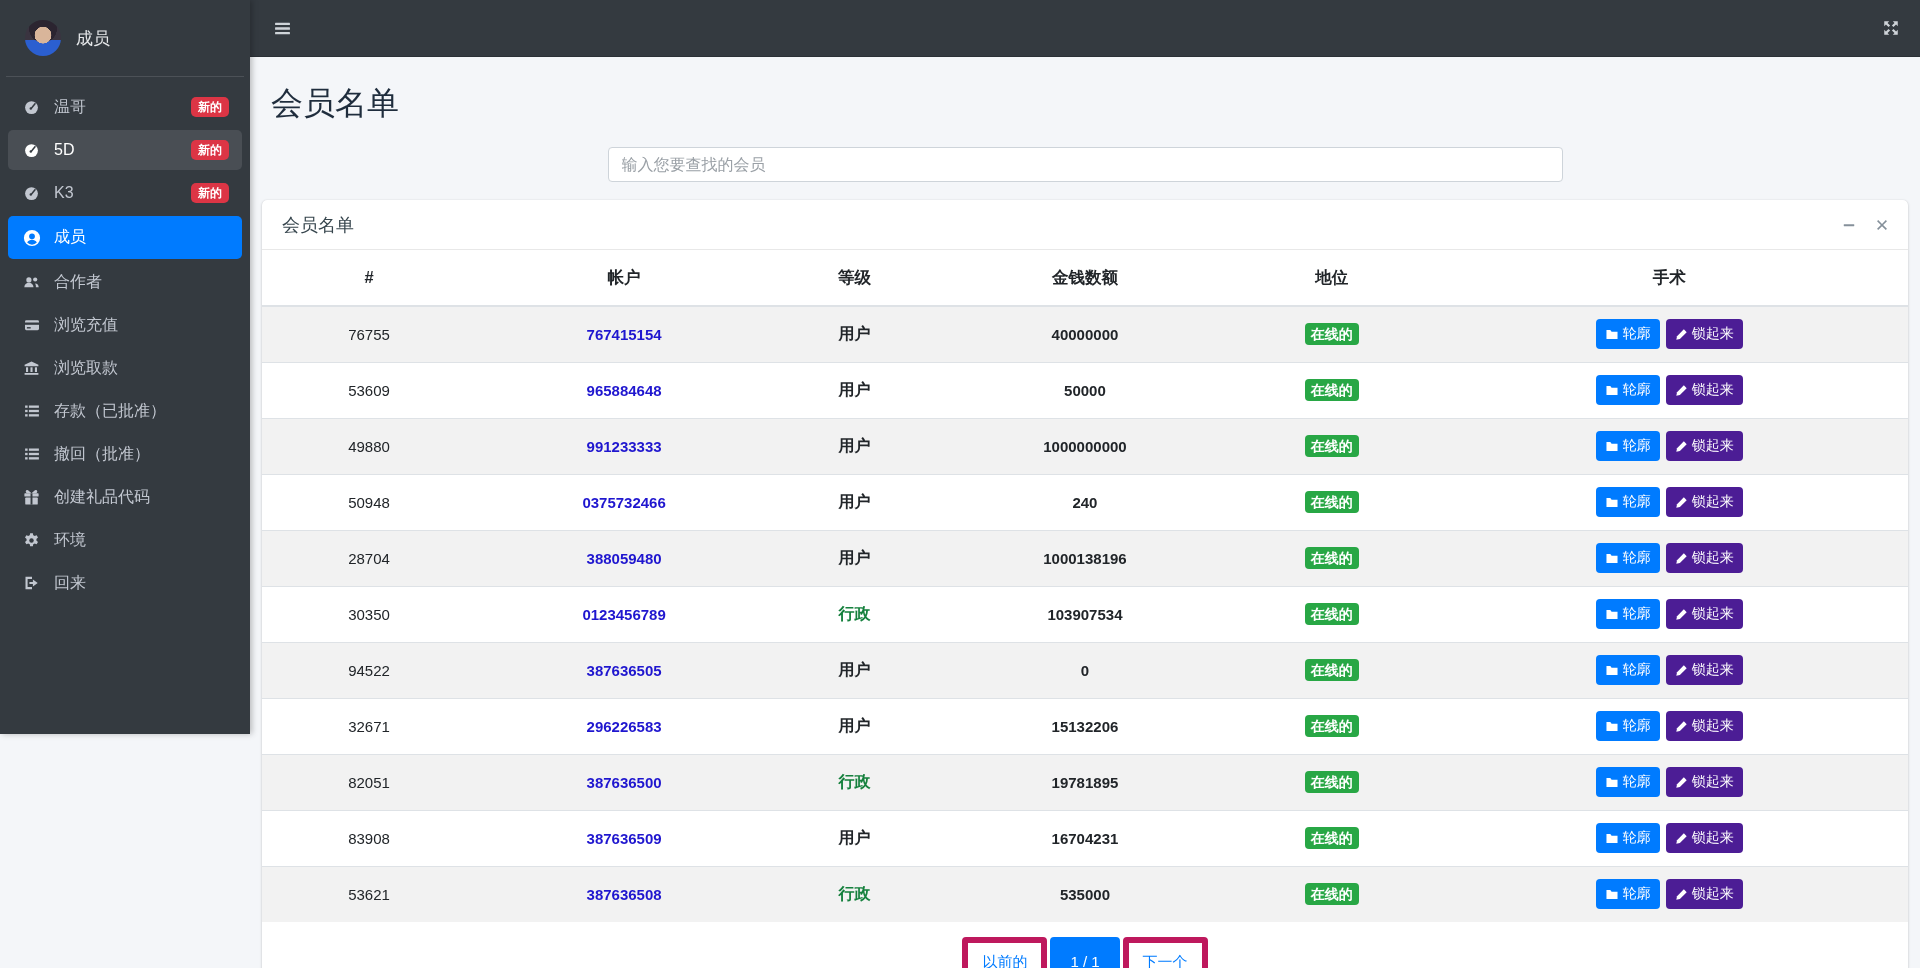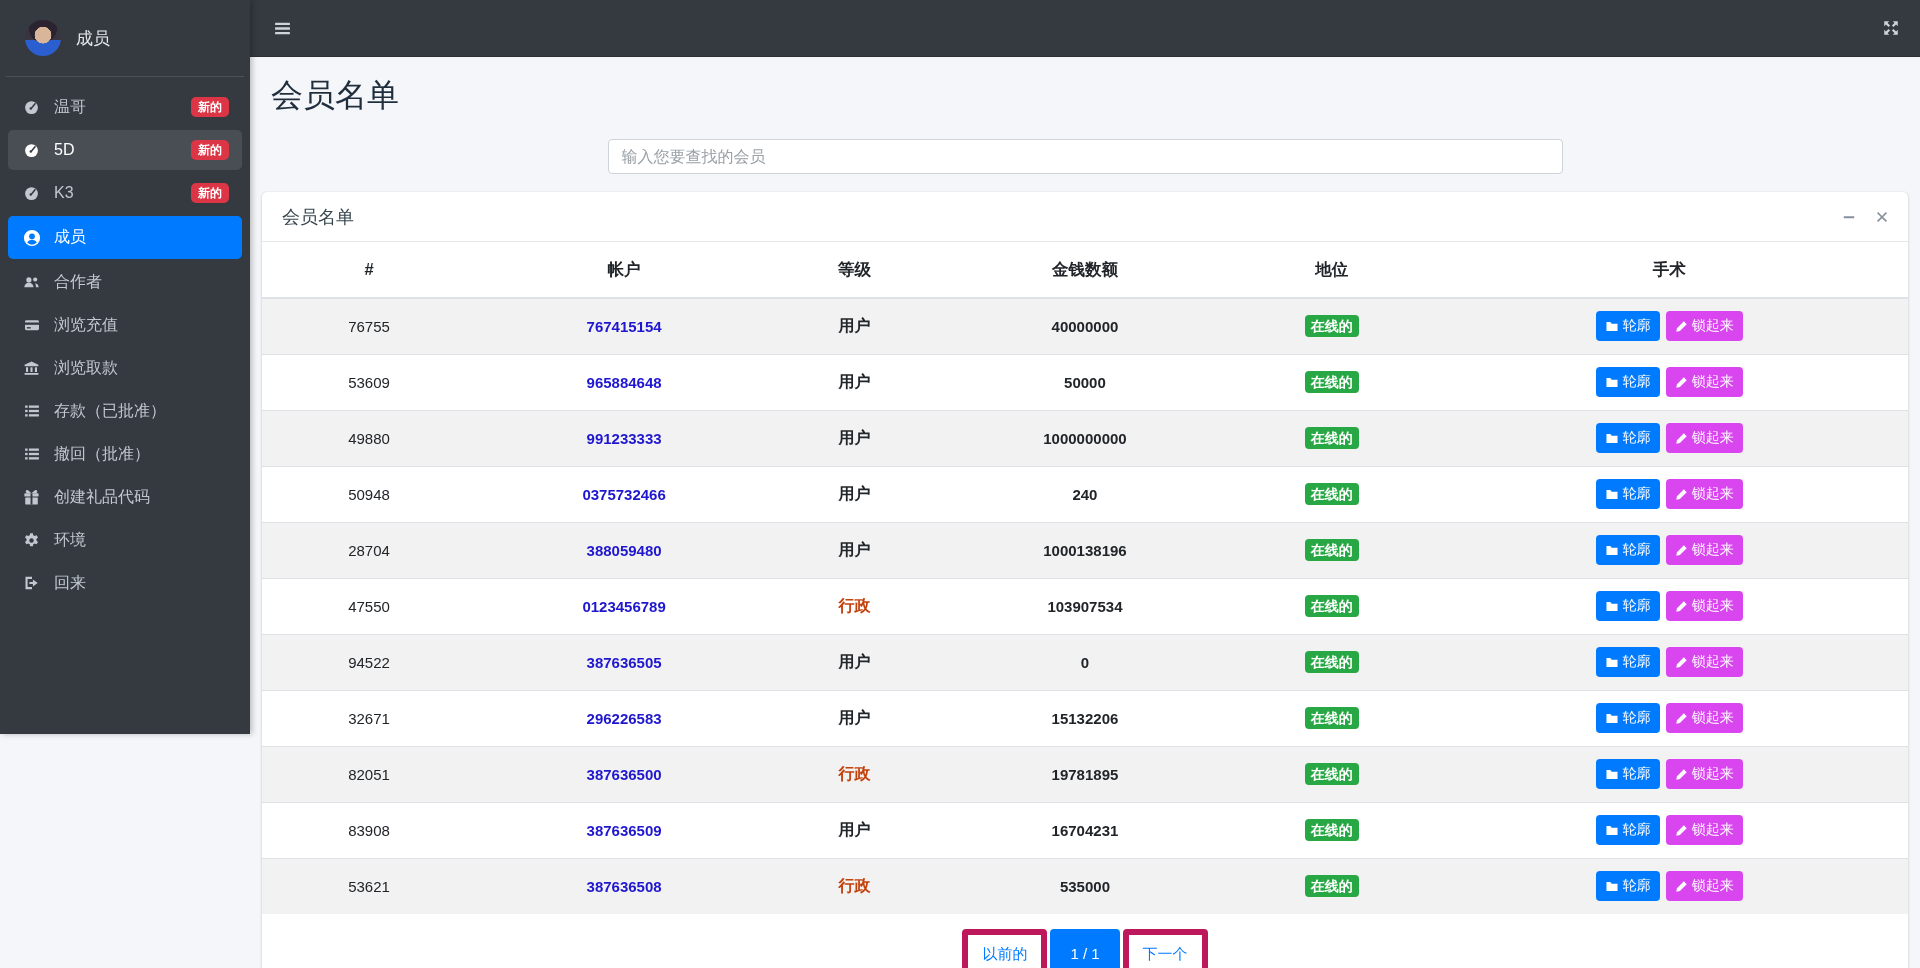--- a/index.html
+++ b/index.html
@@ -25,48 +25,48 @@
   .menu-item.highlighted { background:#494e54; color:#fff; }
   .menu-item.active { background:#007bff; color:#fff; height:43px; }
   .mi-badge { margin-left:auto; background:#dc3545; color:#fff; font-size:12px; font-weight:bold; line-height:1; padding:4px 7px; border-radius:5px; }
 
   
   .main { flex:1; display:flex; flex-direction:column; height:968px; }
   .navbar { height:57px; min-height:57px; background:#343a40; display:flex; align-items:center; justify-content:space-between; padding:0 20px 0 24px; border-bottom:1px solid #2b3036; }
   .nav-icon { color:#cfd4d9; display:inline-flex; cursor:pointer; }
   .nav-icon svg { fill:currentColor; }
 
-  .content { flex:1; background:#f4f6f9; padding:4px 12px; overflow:hidden; }
+  .content { flex:1; background:#f4f6f9; padding:12px 12px; overflow:hidden; }
   .page-title { font-size:32px; font-weight:400; color:#1f2d3d; margin:13px 0 0 9px; }
   .search-row { display:flex; justify-content:center; margin-top:21px; }
   .search-input { width:955px; height:35px; border:1px solid #ced4da; border-radius:4px; background:#fff; padding:0 13px; font-size:16px; color:#495057; font-family:inherit; }
   .search-input::placeholder { color:#9aa0a6; }
 
   
   .card { background:#fff; border-radius:5px; margin-top:18px; box-shadow:0 0 1px rgba(0,0,0,.12), 0 1px 3px rgba(0,0,0,.18); }
   .card-header { display:flex; align-items:center; justify-content:space-between; padding:13px 20px 12px 20px; border-bottom:1px solid rgba(0,0,0,.09); }
   .card-title { font-size:18px; color:#36454d; }
   .card-tools { display:flex; align-items:center; gap:20px; color:#85909a; }
   .tool-btn { display:inline-flex; cursor:pointer; }
   .tool-btn svg { fill:currentColor; }
 
   table { width:100%; border-collapse:collapse; table-layout:fixed; }
   thead th { height:56px; font-size:16.5px; font-weight:bold; color:#212529; text-align:center; border-bottom:2px solid #dee2e6; }
   tbody td { height:56px; font-size:15px; color:#212529; text-align:center; border-top:1px solid #dee2e6; }
   tbody tr:nth-child(odd) { background:#f2f2f2; }
   .acct { color:#1f16cf; font-weight:bold; text-decoration:none; cursor:pointer; }
   .lvl { font-weight:bold; font-size:16px; }
-  .lvl.admin { color:#c2410c; }
+  .lvl.admin { color:#15803d; }
   .amt { font-weight:bold; }
   .status { display:inline-block; background:#28a745; color:#fff; font-size:14px; font-weight:bold; padding:4px 6px; border-radius:4px; line-height:1; }
   .btn { display:inline-flex; align-items:center; gap:4px; border:none; border-radius:4px; padding:6px 9px; font-size:14px; color:#fff; cursor:pointer; margin:0 3px; font-family:inherit;justify-content:center; }
   .btn .btn-icn { display:inline-flex; }
   .btn .btn-icn svg { fill:#fff; }
   .btn.primary { background:#007bff; }
-  .btn.danger { background:#d946ef; }
+  .btn.danger { background:#4c1d95; }
 
   .pagination { display:flex; justify-content:center; gap:3px; margin:15px 0 40px 0; }
   .page-link { padding:10px 14px; border:6px solid #be185d; border-radius:4px; background:#fff; color:#007bff; font-size:15px; text-decoration:none; cursor:pointer; line-height:1.2; }
   .page-link.active { background:#007bff; border-color:#007bff; color:#fff; }
 </style>
 </head>
 <body>
 
 <div class="app">
 
@@ -373,21 +373,21 @@
                   </button><button class="btn danger">
                     <span class="btn-icn">
                       <svg width="13" height="13" viewBox="0 0 16 16">
                         <path d="M10.9 1.6 14.4 5.1 6 13.5l-4.4.9.9-4.4z"></path>
                       </svg>
                     </span>
                     <span>锁起来</span>
                   </button></td>
               </tr>
               <tr>
-                <td>47550</td>
+                <td>30350</td>
                 <td><a class="acct">0123456789</a></td>
                 <td class="lvl admin">行政</td>
                 <td class="amt">103907534</td>
                 <td><span class="status">在线的</span></td>
                 <td><button class="btn primary">
                     <span class="btn-icn">
                       <svg width="14" height="13" viewBox="0 0 16 16">
                         <path d="M1.2 2.6h4.7l1.6 1.9h7.3v8.9H1.2z"></path>
                       </svg>
                     </span>

